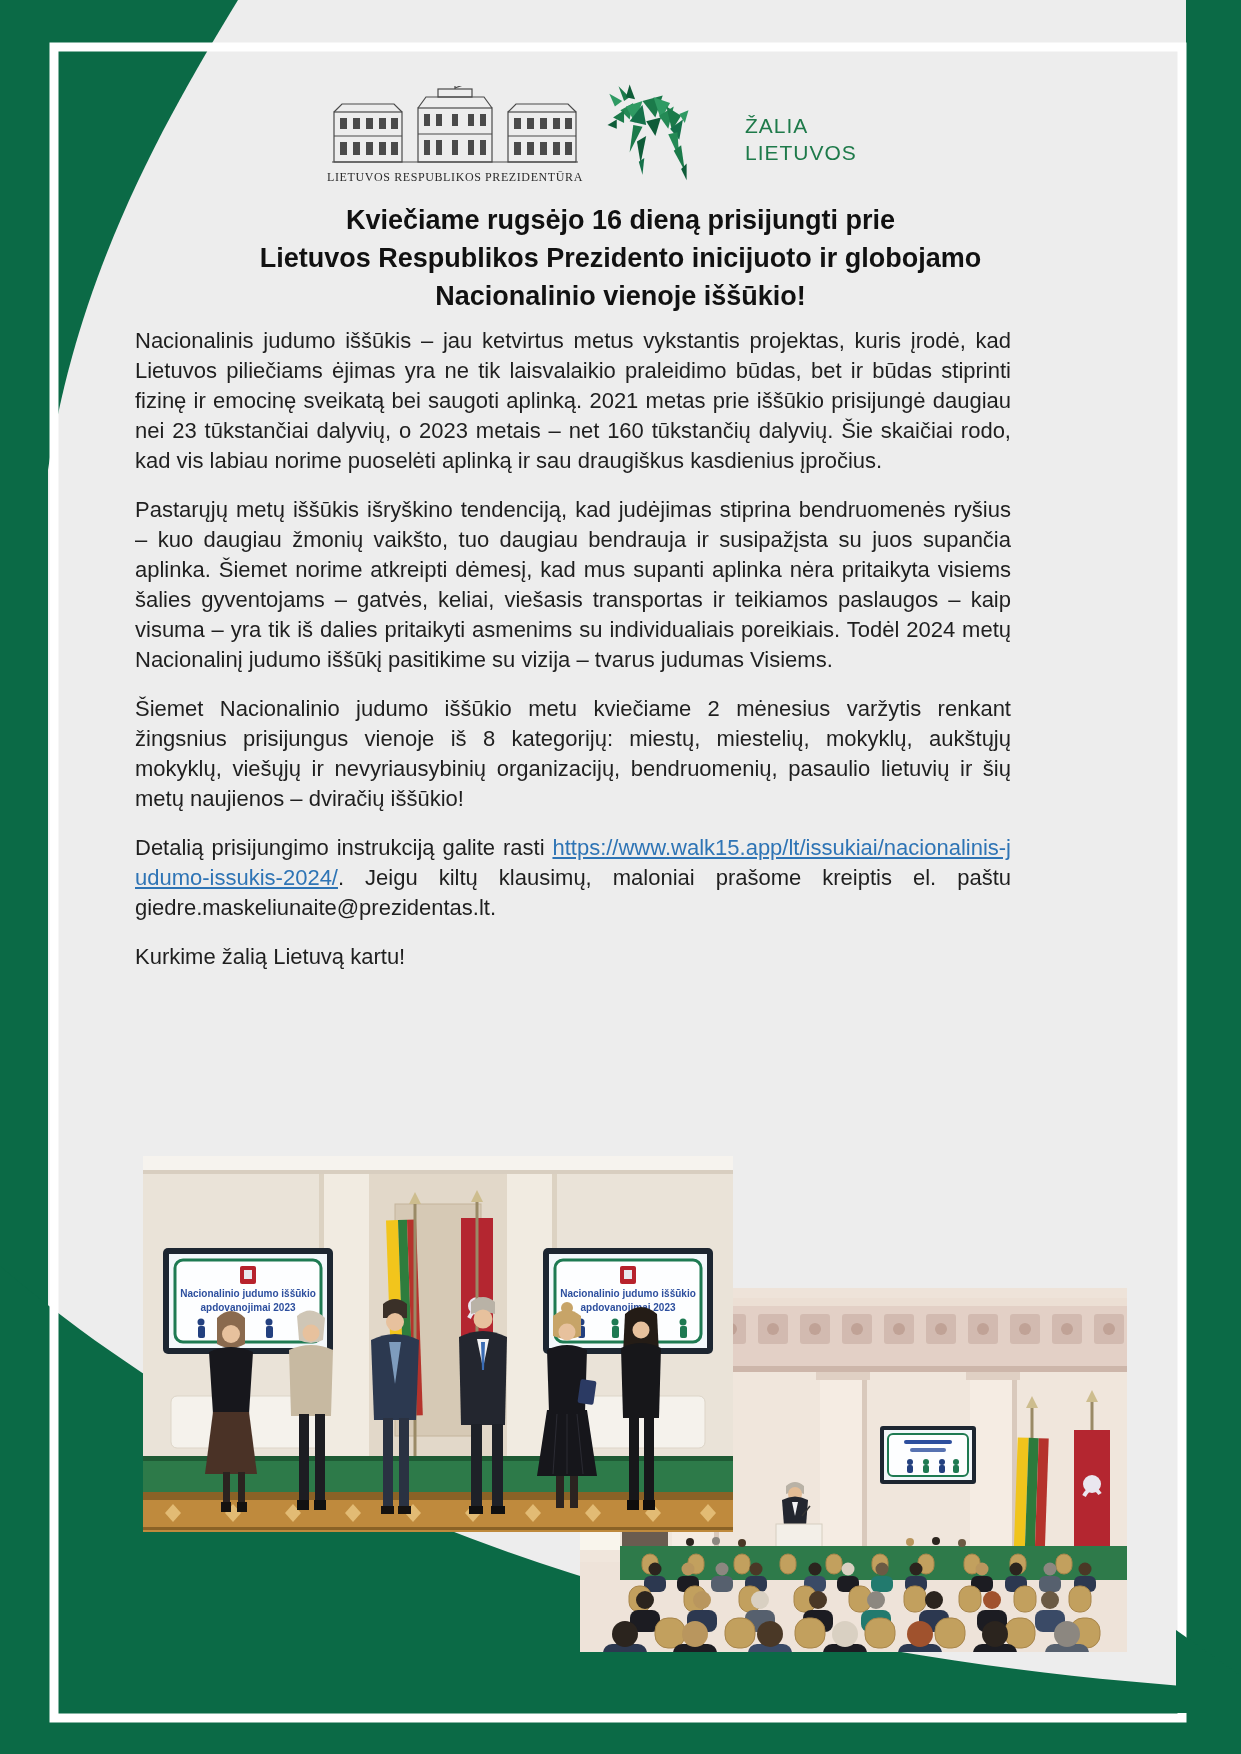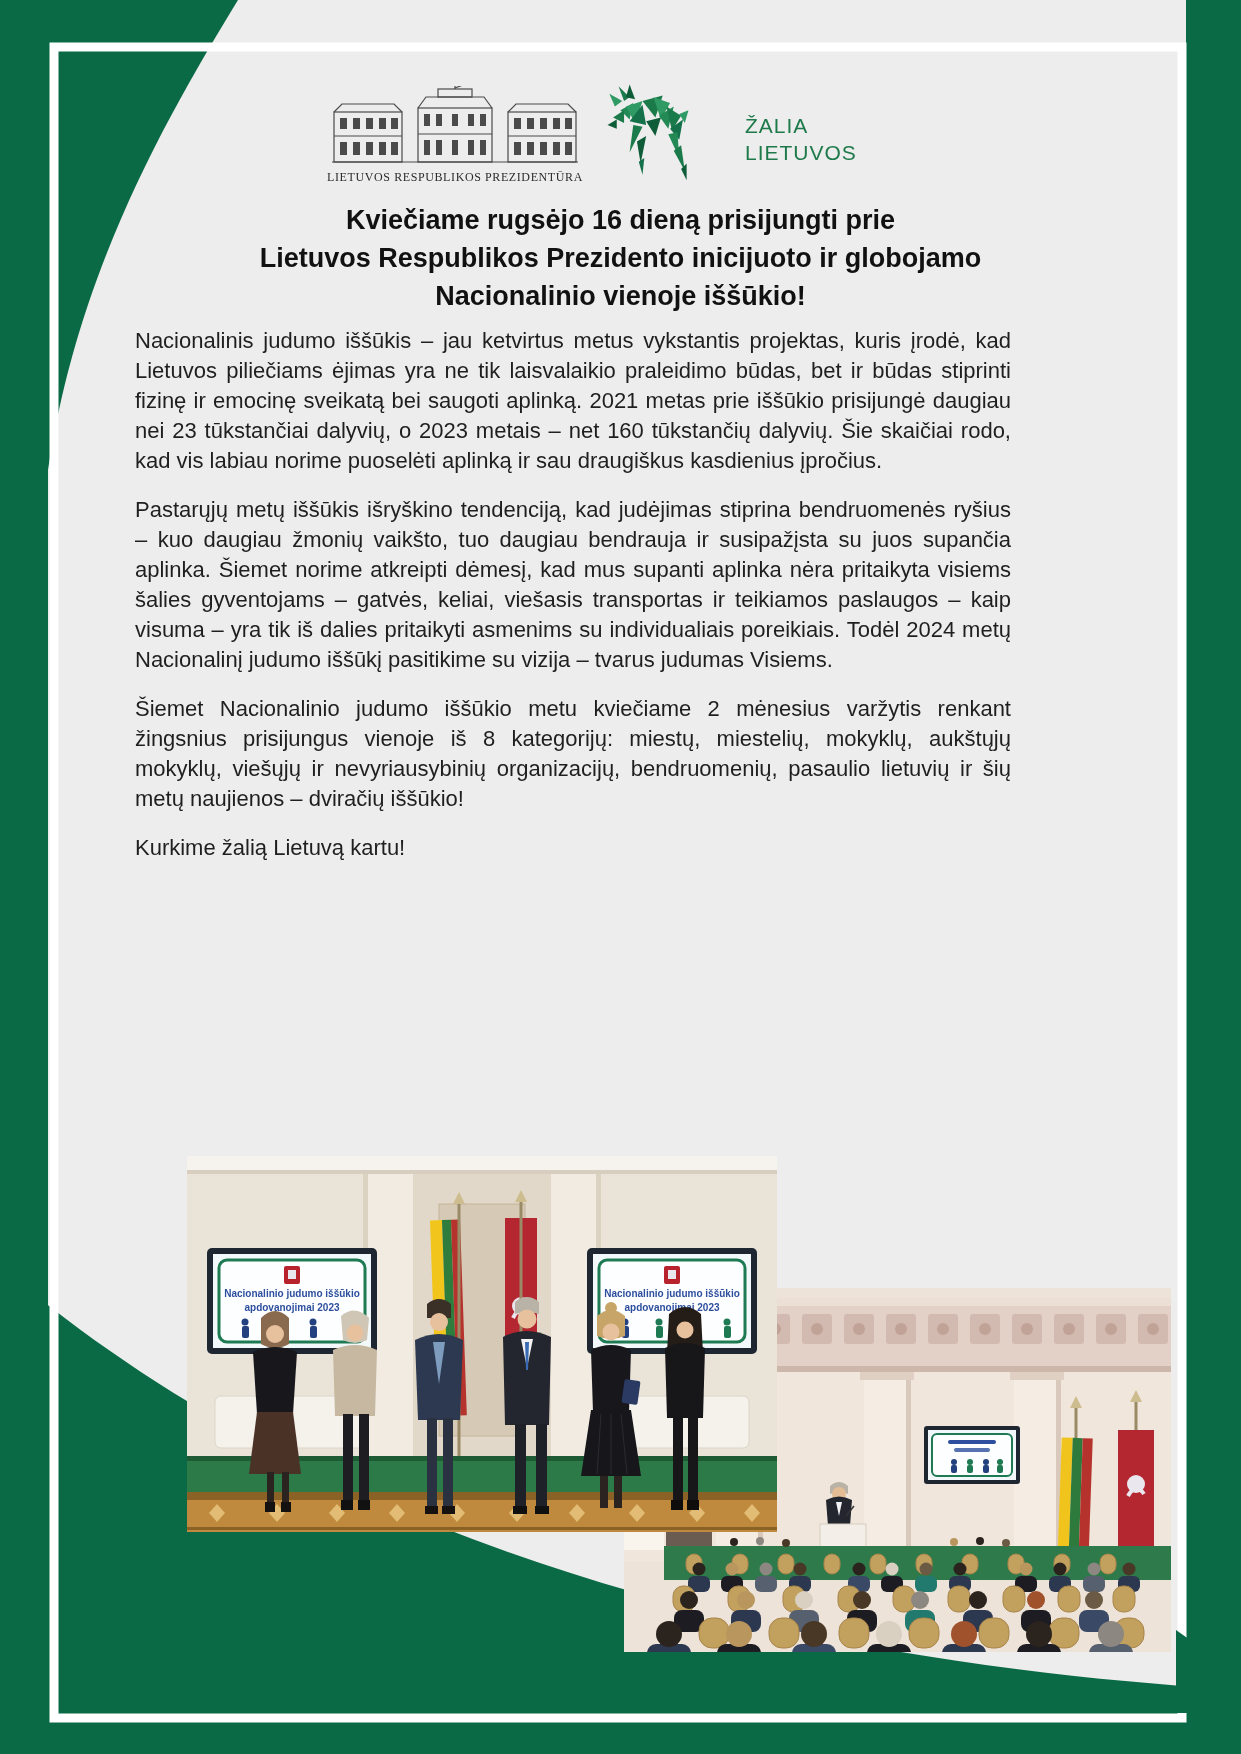--- a/index.html
+++ b/index.html
@@ -21,21 +21,21 @@
   .doc-title{
     left:0; top:201px; width:1241px; text-align:center;
     font-size:27px; line-height:38px; font-weight:700; color:#111;
   }
   .textcol{
     left:135px; top:326px; width:876px;
     font-size:22px; line-height:30px; color:#1f1f1f; text-align:justify;
   }
   .textcol p{margin:0 0 19px 0;}
   .doc-link{color:#2e74b5; text-decoration:underline; word-break:break-all;}
-  .photo{position:absolute; box-shadow:0 0 0 0 transparent;margin-left:44px;}
+  .photo{position:absolute; box-shadow:0 0 0 0 transparent;}
   .photo svg{display:block; width:100%; height:100%;}
   .photo-right{left:580px; top:1288px; width:547px; height:364px; z-index:5;}
   .photo-left{left:143px; top:1156px; width:590px; height:376px; z-index:6;}
   .hdr{z-index:3;}
 </style>
 </head>
 <body>
 
 <div class="page">
 
@@ -133,20 +133,21 @@
   <div class="abs doc-title">
     <div>Kviečiame rugsėjo 16 dieną prisijungti prie</div>
     <div>Lietuvos Respublikos Prezidento inicijuoto ir globojamo</div>
     <div>Nacionalinio vienoje iššūkio!</div>
   </div>
 
   <div class="abs textcol">
     <p>Nacionalinis judumo iššūkis – jau ketvirtus metus vykstantis projektas, kuris įrodė, kad Lietuvos piliečiams ėjimas yra ne tik laisvalaikio praleidimo būdas, bet ir būdas stiprinti fizinę ir emocinę sveikatą bei saugoti aplinką. 2021 metas prie iššūkio prisijungė daugiau nei 23 tūkstančiai dalyvių, o 2023 metais – net 160 tūkstančių dalyvių. Šie skaičiai rodo, kad vis labiau norime puoselėti aplinką ir sau draugiškus kasdienius įpročius.</p>
     <p>Pastarųjų metų iššūkis išryškino tendenciją, kad judėjimas stiprina bendruomenės ryšius – kuo daugiau žmonių vaikšto, tuo daugiau bendrauja ir susipažįsta su juos supančia aplinka. Šiemet norime atkreipti dėmesį, kad mus supanti aplinka nėra pritaikyta visiems šalies gyventojams – gatvės, keliai, viešasis transportas ir teikiamos paslaugos – kaip visuma – yra tik iš dalies pritaikyti asmenims su individualiais poreikiais. Todėl 2024 metų Nacionalinį judumo iššūkį pasitikime su vizija – tvarus judumas Visiems.</p>
     <p>Šiemet Nacionalinio judumo iššūkio metu kviečiame 2 mėnesius varžytis renkant žingsnius prisijungus vienoje iš 8 kategorijų: miestų, miestelių, mokyklų, aukštųjų mokyklų, viešųjų ir nevyriausybinių organizacijų, bendruomenių, pasaulio lietuvių ir šių metų naujienos – dviračių iššūkio!</p>
+    <p><span>Detalią prisijungimo instrukciją galite rasti </span><a class="doc-link" href="#">https://www.walk15.app/lt/issukiai/nacionalinis-judumo-issukis-2024/</a><span>. Jeigu kiltų klausimų, maloniai prašome kreiptis el. paštu giedre.maskeliunaite@prezidentas.lt.</span></p>
     <p>Kurkime žalią Lietuvą kartu!</p>
   </div>
 
   <div class="photo photo-right">
     <svg viewBox="0 0 547 364">
       <rect width="547" height="364" fill="#eee3d9"></rect>
       <rect x="0" y="10" width="547" height="8" fill="#ecdfd4"></rect>
       <rect x="0" y="18" width="547" height="60" fill="#e3d0c6"></rect>
       <g>
         <rect x="10" y="26" width="30" height="30" rx="3" fill="#d2bab0"></rect>

